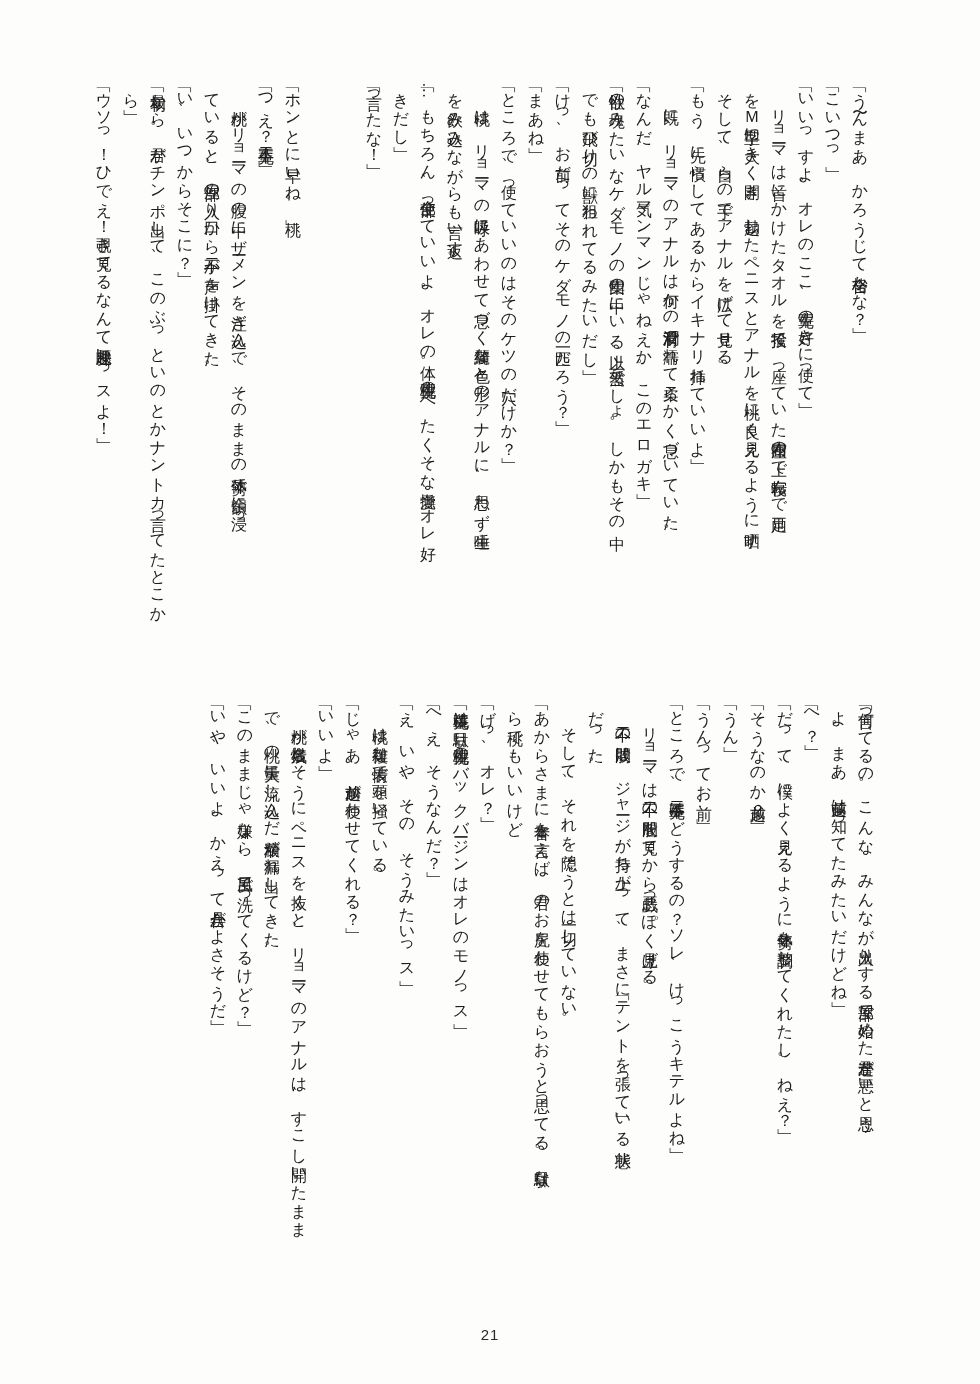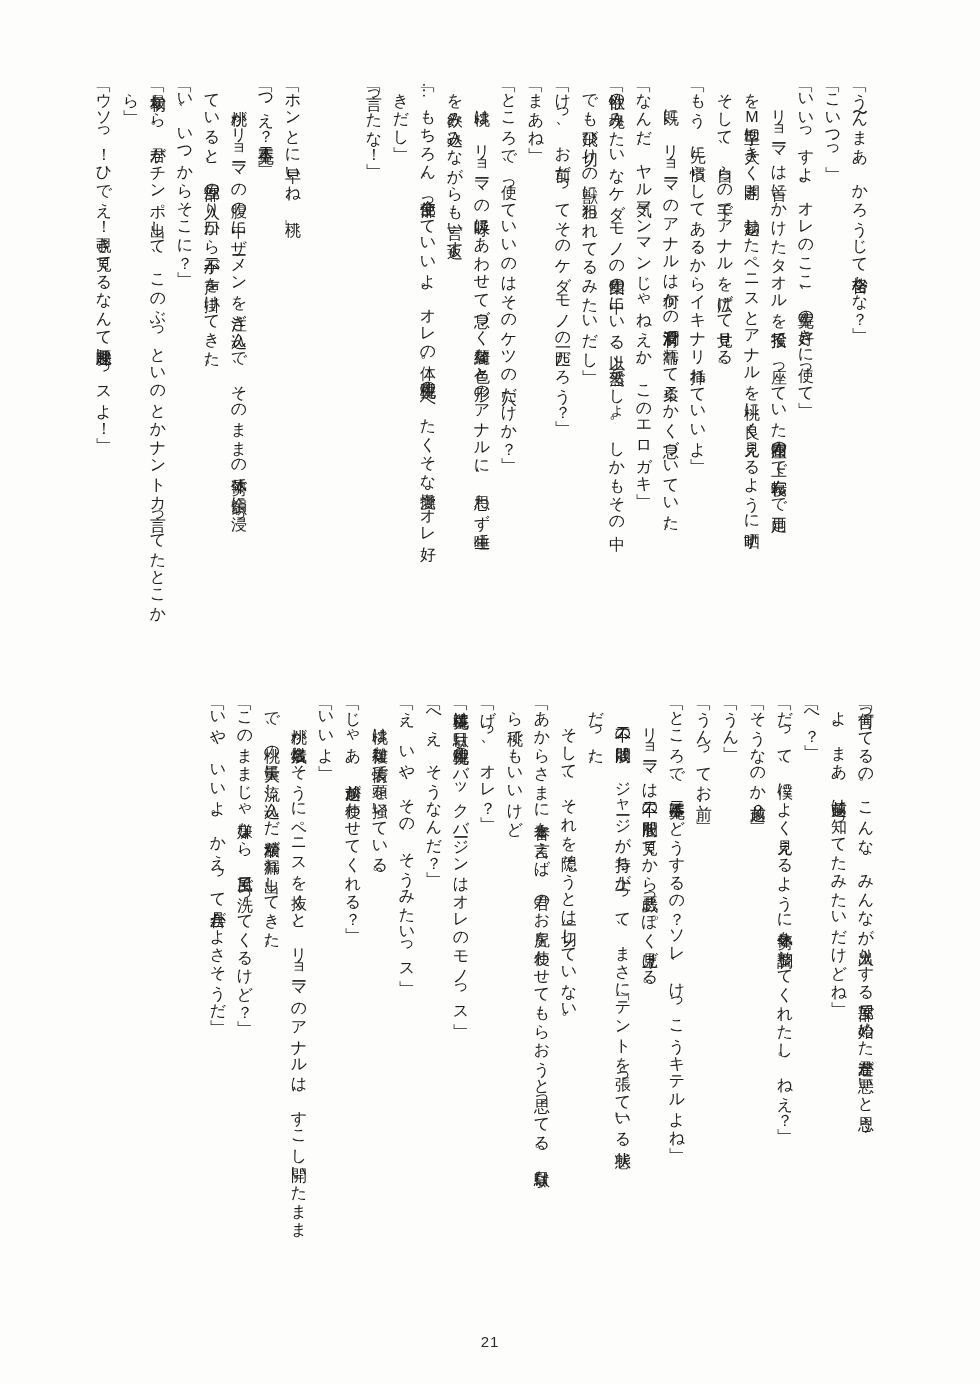--- a/index.html
+++ b/index.html
@@ -41,21 +41,20 @@
   .page-number {
     position: absolute;
     top: 1326px;
     left: 0;
     width: 100%;
     text-align: center;
     font-size: 15px;
     letter-spacing: 1px;
     color: #2a2a2a;
     font-family: "Liberation Sans", "DejaVu Sans", sans-serif;
-    margin-top: 7px;
   }
 </style>
 </head>
 <body>
 
 <div class="page">
   <div class="vtext top-block">
       <div class="vline">「う〜んまあ、かろうじて合格かな？」</div>
       <div class="vline">「こいつっ」</div>
       <div class="vline">「いいっすよ。オレのここ、先輩の好きに使って」</div>

